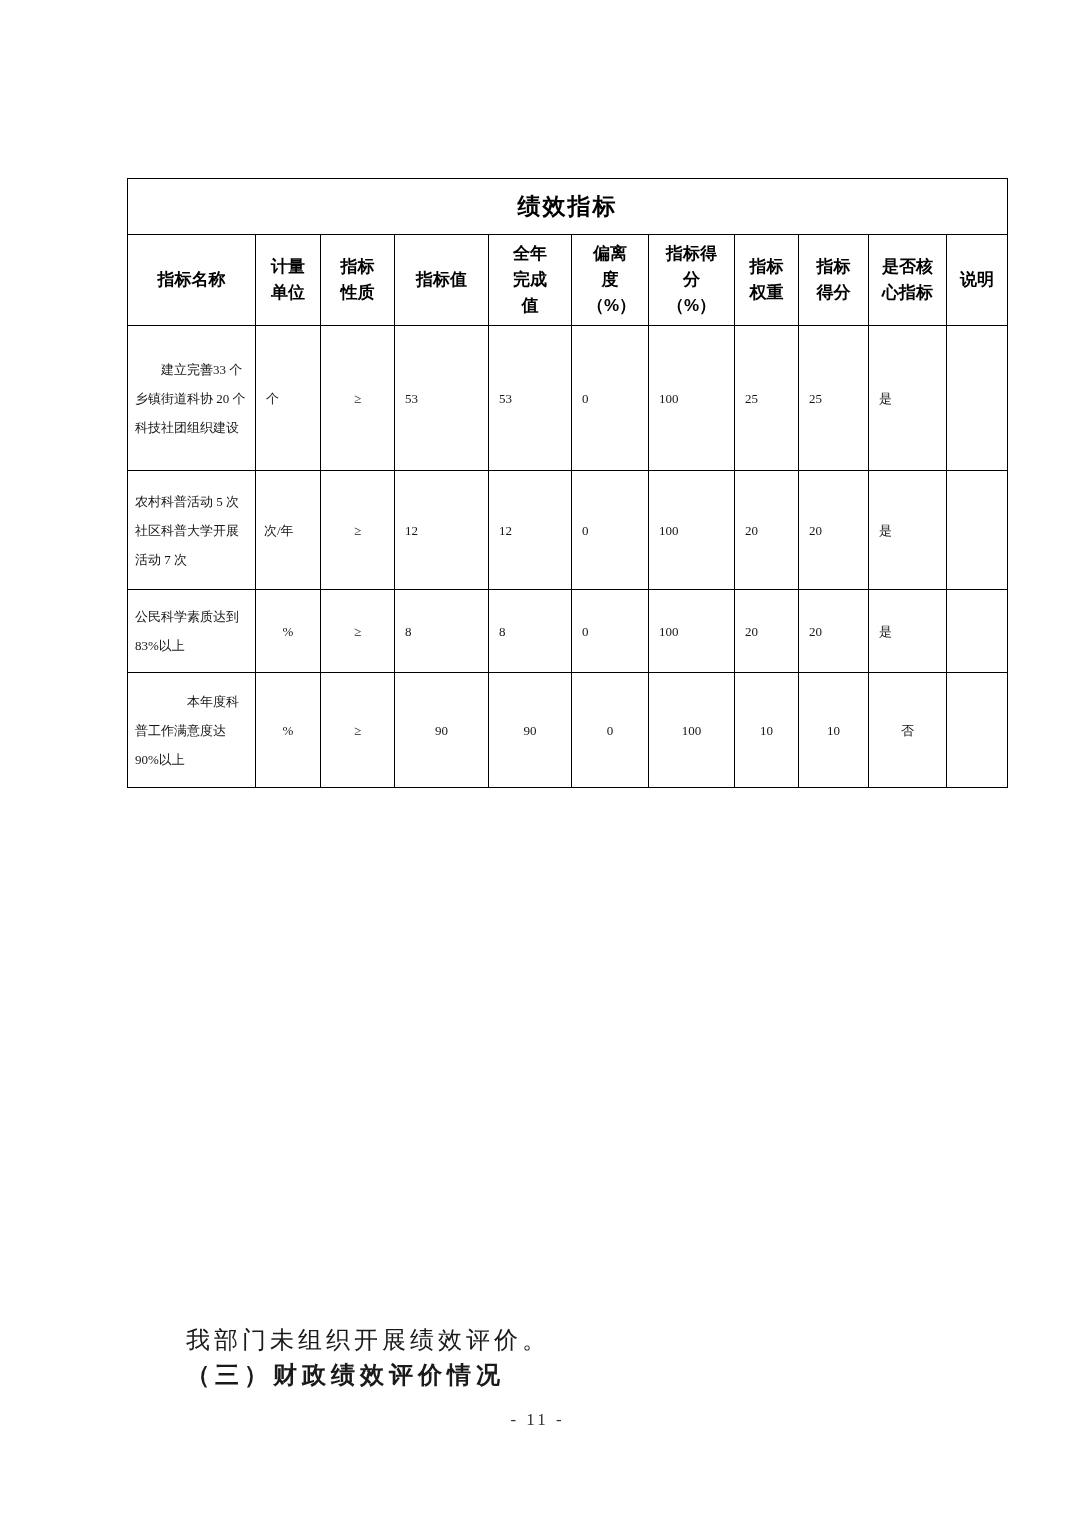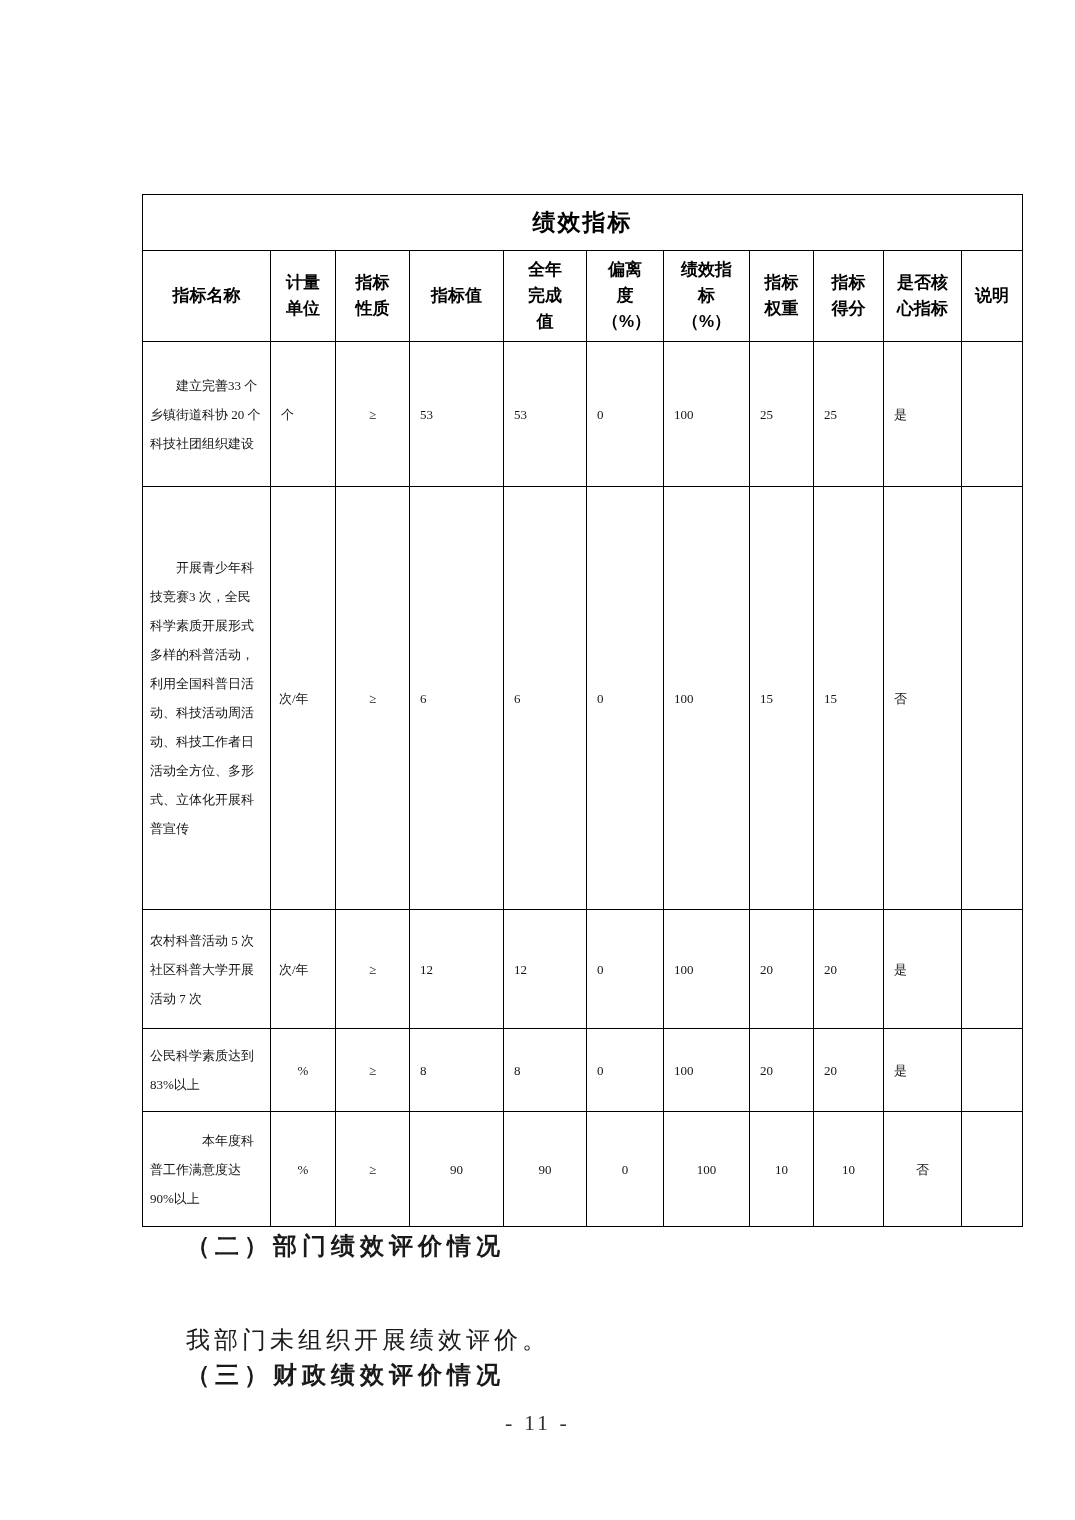--- a/index.html
+++ b/index.html
@@ -4,22 +4,22 @@
 <style>
   * { box-sizing: border-box; }
   html,body { margin:0; padding:0; }
   body {
     width:1075px; height:1520px; background:#ffffff; position:relative;
     font-family:"Liberation Serif","DejaVu Serif",serif; color:#161616;
   }
   .page { position:absolute; inset:0; background:#fff; }
 
   table.perf {
-    position:absolute; left:127px; top:194px; width:880px;
-    border-collapse:collapse; table-layout:fixed;margin-left:15px;
+    position:absolute; left:127px; top:178px; width:880px;
+    border-collapse:collapse; table-layout:fixed;
   }
   .perf th, .perf td { border:1.5px solid #000; }
 
   .title-cell {
     height:56px; text-align:center; vertical-align:middle;
     font-family:"Liberation Sans","DejaVu Sans",sans-serif;
     font-weight:bold; font-size:23px; letter-spacing:2px; color:#000;
   }
   .perf thead tr.hdr { height:85px; }
   .perf thead tr.hdr th {
@@ -51,21 +51,21 @@
     font-size:24px; line-height:33px; color:#1a1a1a;
   }
   .sec.bold { font-weight:bold; letter-spacing:5px; }
   .sec.normal { letter-spacing:4px; }
   #h2  { top:1230px; }
   #p1  { top:1324px; }
   #h3  { top:1359px; }
 
   .pagenum {
     position:absolute; left:0; top:1410px; width:1075px;
-    text-align:center; font-size:22px; letter-spacing:3px; color:#333;
+    text-align:center; font-size:17px; letter-spacing:3px; color:#333;
   }
 </style>
 </head>
 <body>
 
 <div class="page">
 
   <table class="perf">
     <colgroup>
       <col style="width:128px">
@@ -84,52 +84,39 @@
       <tr>
         <th class="title-cell" colspan="11">绩效指标</th>
       </tr>
       <tr class="hdr">
         <th>指标名称</th>
         <th>计量单位</th>
         <th>指标性质</th>
         <th>指标值</th>
         <th>全年完成值</th>
         <th>偏离度（%）</th>
-        <th>绩效指标（%）</th>
+        <th>指标得分（%）</th>
         <th>指标权重</th>
         <th>指标得分</th>
         <th>是否核心指标</th>
         <th>说明</th>
       </tr>
     </thead>
     <tbody>
       <tr class="rh1">
         <td class="name ind2">建立完善33 个乡镇街道科协 20 个科技社团组织建设</td>
         <td class="l">个</td>
         <td class="c">≥</td>
         <td class="l">53</td>
         <td class="l">53</td>
         <td class="l">0</td>
         <td class="l">100</td>
         <td class="l">25</td>
         <td class="l">25</td>
         <td class="l">是</td>
-        <td class="l"></td>
-      </tr>
-      <tr class="rh2">
-        <td class="name ind2">开展青少年科技竞赛3 次，全民科学素质开展形式多样的科普活动，利用全国科普日活动、科技活动周活动、科技工作者日活动全方位、多形式、立体化开展科普宣传</td>
-        <td class="unitwrap">次/年</td>
-        <td class="c">≥</td>
-        <td class="l">6</td>
-        <td class="l">6</td>
-        <td class="l">0</td>
-        <td class="l">100</td>
-        <td class="l">15</td>
-        <td class="l">15</td>
-        <td class="l">否</td>
         <td class="l"></td>
       </tr>
       <tr class="rh3">
         <td class="name">农村科普活动 5 次社区科普大学开展活动 7 次</td>
         <td class="unitwrap">次/年</td>
         <td class="c">≥</td>
         <td class="l">12</td>
         <td class="l">12</td>
         <td class="l">0</td>
         <td class="l">100</td>
@@ -160,19 +147,18 @@
         <td class="c">0</td>
         <td class="c">100</td>
         <td class="c">10</td>
         <td class="c">10</td>
         <td class="c">否</td>
         <td class="c"></td>
       </tr>
     </tbody>
   </table>
 
-  <div id="h2" class="sec bold">（二）部门绩效评价情况</div>
   <div id="p1" class="sec normal">我部门未组织开展绩效评价。</div>
   <div id="h3" class="sec bold">（三）财政绩效评价情况</div>
 
   <div class="pagenum">- 11 -</div>
 
 </div>
 
 </body></html>

